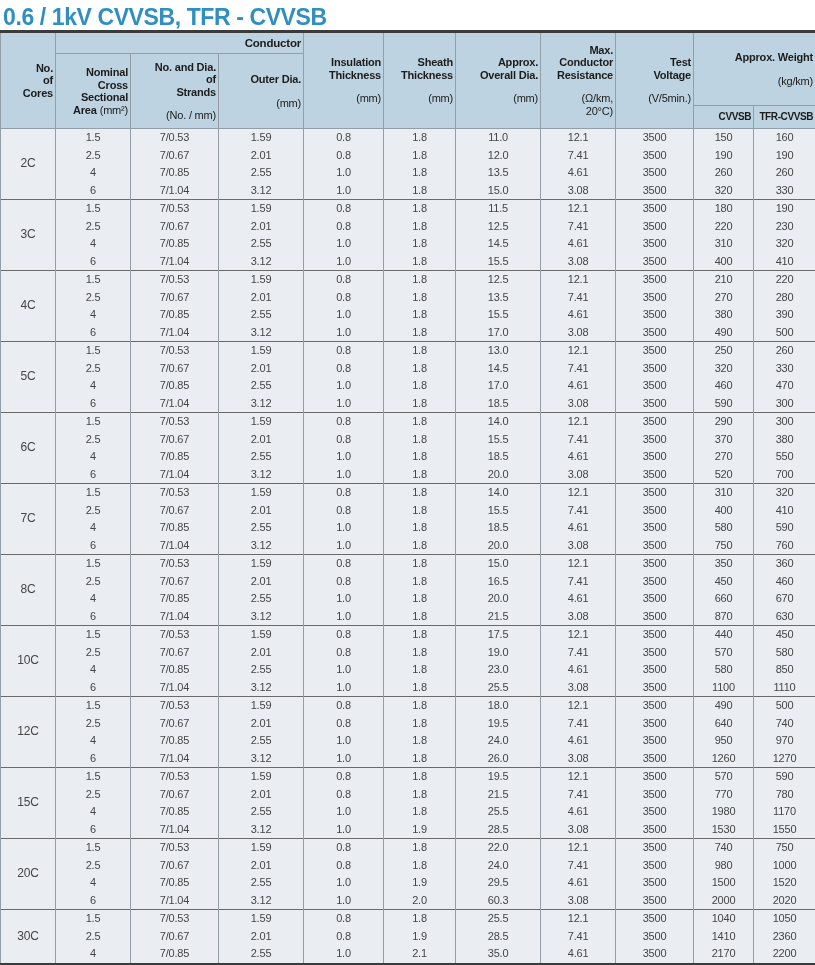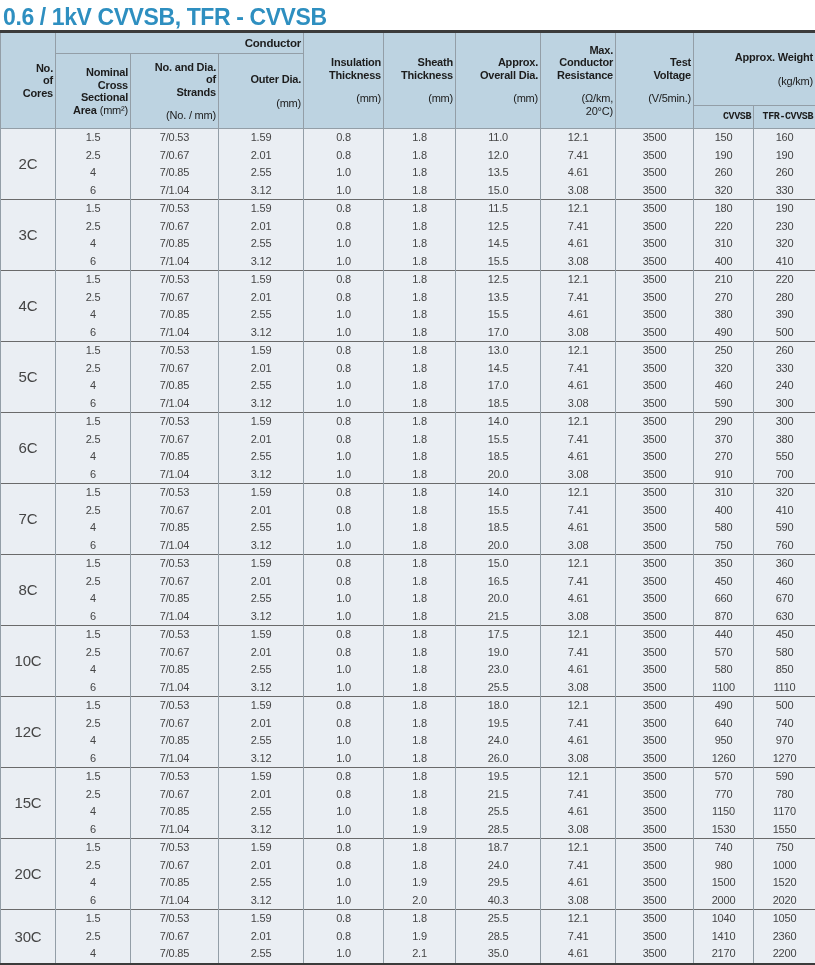--- a/index.html
+++ b/index.html
@@ -50,40 +50,40 @@
     text-align: right;
     vertical-align: middle;
     overflow: hidden;
     letter-spacing: -0.2px;
   }
   thead tr.tier1 { height: 22px; }
   thead tr.tier2 { height: 52px; }
   thead tr.tier3 { height: 23px; }
   thead { border-bottom: 1.5px solid var(--group-line); }
   th.conductor-span { font-size: 11.5px; }
-  th.sub-th { font-size: 10px; letter-spacing: -0.4px; font-family: Liberation Mono, monospace; }
+  th.sub-th { font-size: 10px; letter-spacing: -0.4px; }
   .hl { white-space: pre-line; }
   .hu { display: block; font-weight: 400; white-space: pre-line; margin-top: 11px; }
   .inline-unit .hu { display: inline; margin-left: 3px; }
   tbody td {
     background: var(--body-bg);
     color: var(--body-text);
     font-size: 11px;
     height: 17.5px;
     line-height: 17.5px;
     padding: 0;
     text-align: center;
     vertical-align: middle;
     border-left: 1px solid var(--border-gray);
     border-right: 1px solid var(--border-gray);
     overflow: hidden;
     letter-spacing: -0.2px;
   }
   tbody tr.group-start td { border-top: 1.5px solid var(--group-line); }
-  td.cores-cell { font-size: 15px; }
+  td.cores-cell { font-size: 12px; }
 </style>
 </head>
 <body>
 
 <div class="page">
   <div class="title">0.6 / 1kV CVVSB, TFR - CVVSB</div>
 
   <table class="spec">
     <colgroup>
       <col style="width:55px">
@@ -337,21 +337,21 @@
         <tr>
           <td>4</td>
           <td>7/0.85</td>
           <td>2.55</td>
           <td>1.0</td>
           <td>1.8</td>
           <td>17.0</td>
           <td>4.61</td>
           <td>3500</td>
           <td>460</td>
-          <td>240</td>
+          <td>470</td>
         </tr>
         <tr>
           <td>6</td>
           <td>7/1.04</td>
           <td>3.12</td>
           <td>1.0</td>
           <td>1.8</td>
           <td>18.5</td>
           <td>3.08</td>
           <td>3500</td>
@@ -397,21 +397,21 @@
         </tr>
         <tr>
           <td>6</td>
           <td>7/1.04</td>
           <td>3.12</td>
           <td>1.0</td>
           <td>1.8</td>
           <td>20.0</td>
           <td>3.08</td>
           <td>3500</td>
-          <td>910</td>
+          <td>520</td>
           <td>700</td>
         </tr>
         <tr class="group-start">
           <td rowspan="4" class="cores-cell">7C</td>
           <td>1.5</td>
           <td>7/0.53</td>
           <td>1.59</td>
           <td>0.8</td>
           <td>1.8</td>
           <td>14.0</td>
@@ -630,21 +630,21 @@
         </tr>
         <tr>
           <td>4</td>
           <td>7/0.85</td>
           <td>2.55</td>
           <td>1.0</td>
           <td>1.8</td>
           <td>25.5</td>
           <td>4.61</td>
           <td>3500</td>
-          <td>1150</td>
+          <td>1980</td>
           <td>1170</td>
         </tr>
         <tr>
           <td>6</td>
           <td>7/1.04</td>
           <td>3.12</td>
           <td>1.0</td>
           <td>1.9</td>
           <td>28.5</td>
           <td>3.08</td>
@@ -652,21 +652,21 @@
           <td>1530</td>
           <td>1550</td>
         </tr>
         <tr class="group-start">
           <td rowspan="4" class="cores-cell">20C</td>
           <td>1.5</td>
           <td>7/0.53</td>
           <td>1.59</td>
           <td>0.8</td>
           <td>1.8</td>
-          <td>18.7</td>
+          <td>22.0</td>
           <td>12.1</td>
           <td>3500</td>
           <td>740</td>
           <td>750</td>
         </tr>
         <tr>
           <td>2.5</td>
           <td>7/0.67</td>
           <td>2.01</td>
           <td>0.8</td>
@@ -688,21 +688,21 @@
           <td>3500</td>
           <td>1500</td>
           <td>1520</td>
         </tr>
         <tr>
           <td>6</td>
           <td>7/1.04</td>
           <td>3.12</td>
           <td>1.0</td>
           <td>2.0</td>
-          <td>40.3</td>
+          <td>60.3</td>
           <td>3.08</td>
           <td>3500</td>
           <td>2000</td>
           <td>2020</td>
         </tr>
         <tr class="group-start">
           <td rowspan="3" class="cores-cell">30C</td>
           <td>1.5</td>
           <td>7/0.53</td>
           <td>1.59</td>

